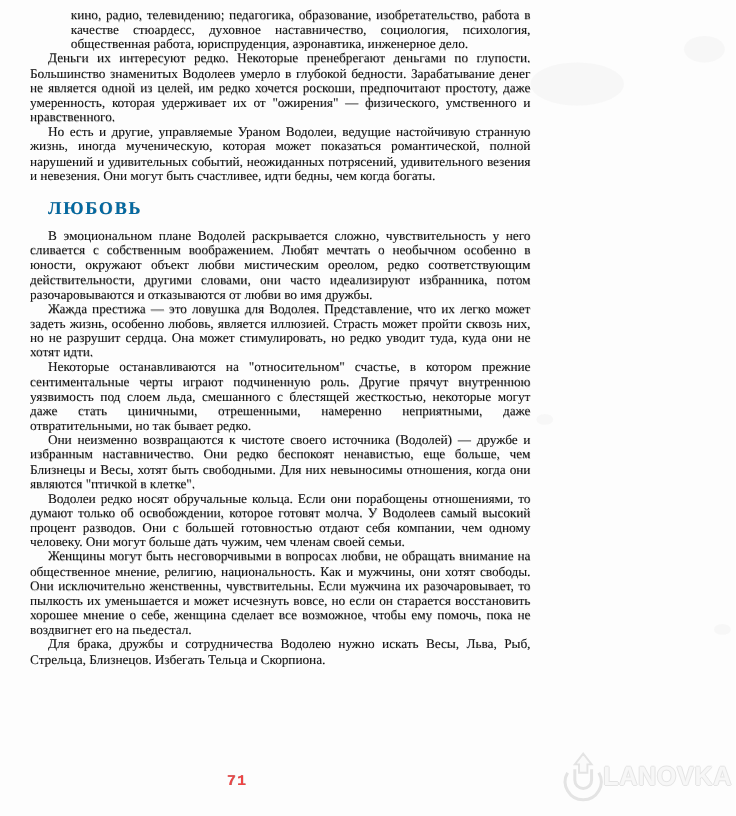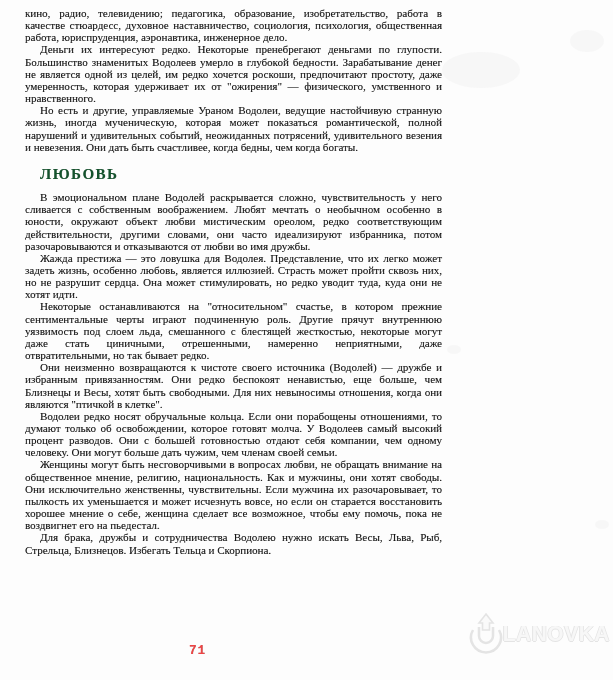--- a/index.html
+++ b/index.html
@@ -21,45 +21,45 @@
     line-height: 12.15px;
     text-align: justify;
     hyphens: auto;
     -webkit-hyphens: auto;
     text-shadow: 0.3px 0.3px 0 rgba(20,20,20,0.38);
   }
   .para {
     margin: 0;
     text-indent: 15px;
   }
-  .para.no-indent { text-indent: 0; }
+  .para.no-indent { text-indent: 0; margin-left: 34px; }
   .section-heading {
     margin: 15px 0 11px 15px;
     font-size: 15px;
     font-weight: bold;
     letter-spacing: 1.5px;
-    color: #14532d;
+    color: #0369a1;
   }
   .page-number {
     position: absolute;
     top: 644px;
     left: 189px;
     width: 30px;
     text-align: left;
     font-weight: bold;
     font-size: 12.5px;
     letter-spacing: 1px;
     color: #ef4444;
     text-shadow: 0.3px 0.3px 0 rgba(0,0,0,0.4);
     font-family: Liberation Mono, monospace;
   }
   .watermark {
     position: absolute;
     right: 3px;
-    bottom: 22px;
+    bottom: 8px;
     display: flex;
     align-items: center;
   }
   .wm-logo { margin-right: -6px; }
   .wm-text {
     font-family: "Liberation Sans", sans-serif;
     font-weight: bold;
     font-size: 21px;
     letter-spacing: 0.5px;
     color: #f7f7f7;
@@ -88,28 +88,28 @@
 <div class="page">
 
   <div class="scan-noise noise-1"></div>
   <div class="scan-noise noise-2"></div>
   <div class="scan-noise noise-3"></div>
   <div class="scan-noise noise-4"></div>
 
   <div class="text-column">
     <p class="para no-indent">кино, радио, телевидению; педагогика, образование, изобретательство, работа в качестве стюардесс, духовное наставничество, социология, психология, общественная работа, юриспруденция, аэронавтика, инженерное дело.</p>
     <p class="para">Деньги их интересуют редко. Некоторые пренебрегают деньгами по глупости. Большинство знаменитых Водолеев умерло в глубокой бедности. Зарабатывание денег не является одной из целей, им редко хочется роскоши, предпочитают простоту, даже умеренность, которая удерживает их от "ожирения" — физического, умственного и нравственного.</p>
-    <p class="para">Но есть и другие, управляемые Ураном Водолеи, ведущие настойчивую странную жизнь, иногда мученическую, которая может показаться романтической, полной нарушений и удивительных событий, неожиданных потрясений, удивительного везения и невезения. Они дать быть счастливее, когда бедны, чем когда богаты.</p>
+    <p class="para">Но есть и другие, управляемые Ураном Водолеи, ведущие настойчивую странную жизнь, иногда мученическую, которая может показаться романтической, полной нарушений и удивительных событий, неожиданных потрясений, удивительного везения и невезения. Они могут быть счастливее, идти бедны, чем когда богаты.</p>
 
     <h2 class="section-heading">ЛЮБОВЬ</h2>
 
     <p class="para">В эмоциональном плане Водолей раскрывается сложно, чувствительность у него сливается с собственным воображением. Любят мечтать о необычном особенно в юности, окружают объект любви мистическим ореолом, редко соответствующим действительности, другими словами, они часто идеализируют избранника, потом разочаровываются и отказываются от любви во имя дружбы.</p>
     <p class="para">Жажда престижа — это ловушка для Водолея. Представление, что их легко может задеть жизнь, особенно любовь, является иллюзией. Страсть может пройти сквозь них, но не разрушит сердца. Она может стимулировать, но редко уводит туда, куда они не хотят идти.</p>
     <p class="para">Некоторые останавливаются на "относительном" счастье, в котором прежние сентиментальные черты играют подчиненную роль. Другие прячут внутреннюю уязвимость под слоем льда, смешанного с блестящей жесткостью, некоторые могут даже стать циничными, отрешенными, намеренно неприятными, даже отвратительными, но так бывает редко.</p>
-    <p class="para">Они неизменно возвращаются к чистоте своего источника (Водолей) — дружбе и избранным привязанностям. Они редко беспокоят ненавистью, еще больше, чем Близнецы и Весы, хотят быть свободными. Для них невыносимы отношения, когда они являются "птичкой в клетке".</p>
+    <p class="para">Они неизменно возвращаются к чистоте своего источника (Водолей) — дружбе и избранным наставничество. Они редко беспокоят ненавистью, еще больше, чем Близнецы и Весы, хотят быть свободными. Для них невыносимы отношения, когда они являются "птичкой в клетке".</p>
     <p class="para">Водолеи редко носят обручальные кольца. Если они порабощены отношениями, то думают только об освобождении, которое готовят молча. У Водолеев самый высокий процент разводов. Они с большей готовностью отдают себя компании, чем одному человеку. Они могут больше дать чужим, чем членам своей семьи.</p>
     <p class="para">Женщины могут быть несговорчивыми в вопросах любви, не обращать внимание на общественное мнение, религию, национальность. Как и мужчины, они хотят свободы. Они исключительно женственны, чувствительны. Если мужчина их разочаровывает, то пылкость их уменьшается и может исчезнуть вовсе, но если он старается восстановить хорошее мнение о себе, женщина сделает все возможное, чтобы ему помочь, пока не воздвигнет его на пьедестал.</p>
     <p class="para">Для брака, дружбы и сотрудничества Водолею нужно искать Весы, Льва, Рыб, Стрельца, Близнецов. Избегать Тельца и Скорпиона.</p>
   </div>
 
   <div class="page-number">71</div>
 
   <div class="watermark">
     <svg class="wm-logo" width="46" height="48" viewBox="0 0 46 48" fill="none">
       <path d="M10 20 a15 15 0 1 0 26 0" stroke="#e4e4e4" stroke-width="2.5" fill="none"></path>

